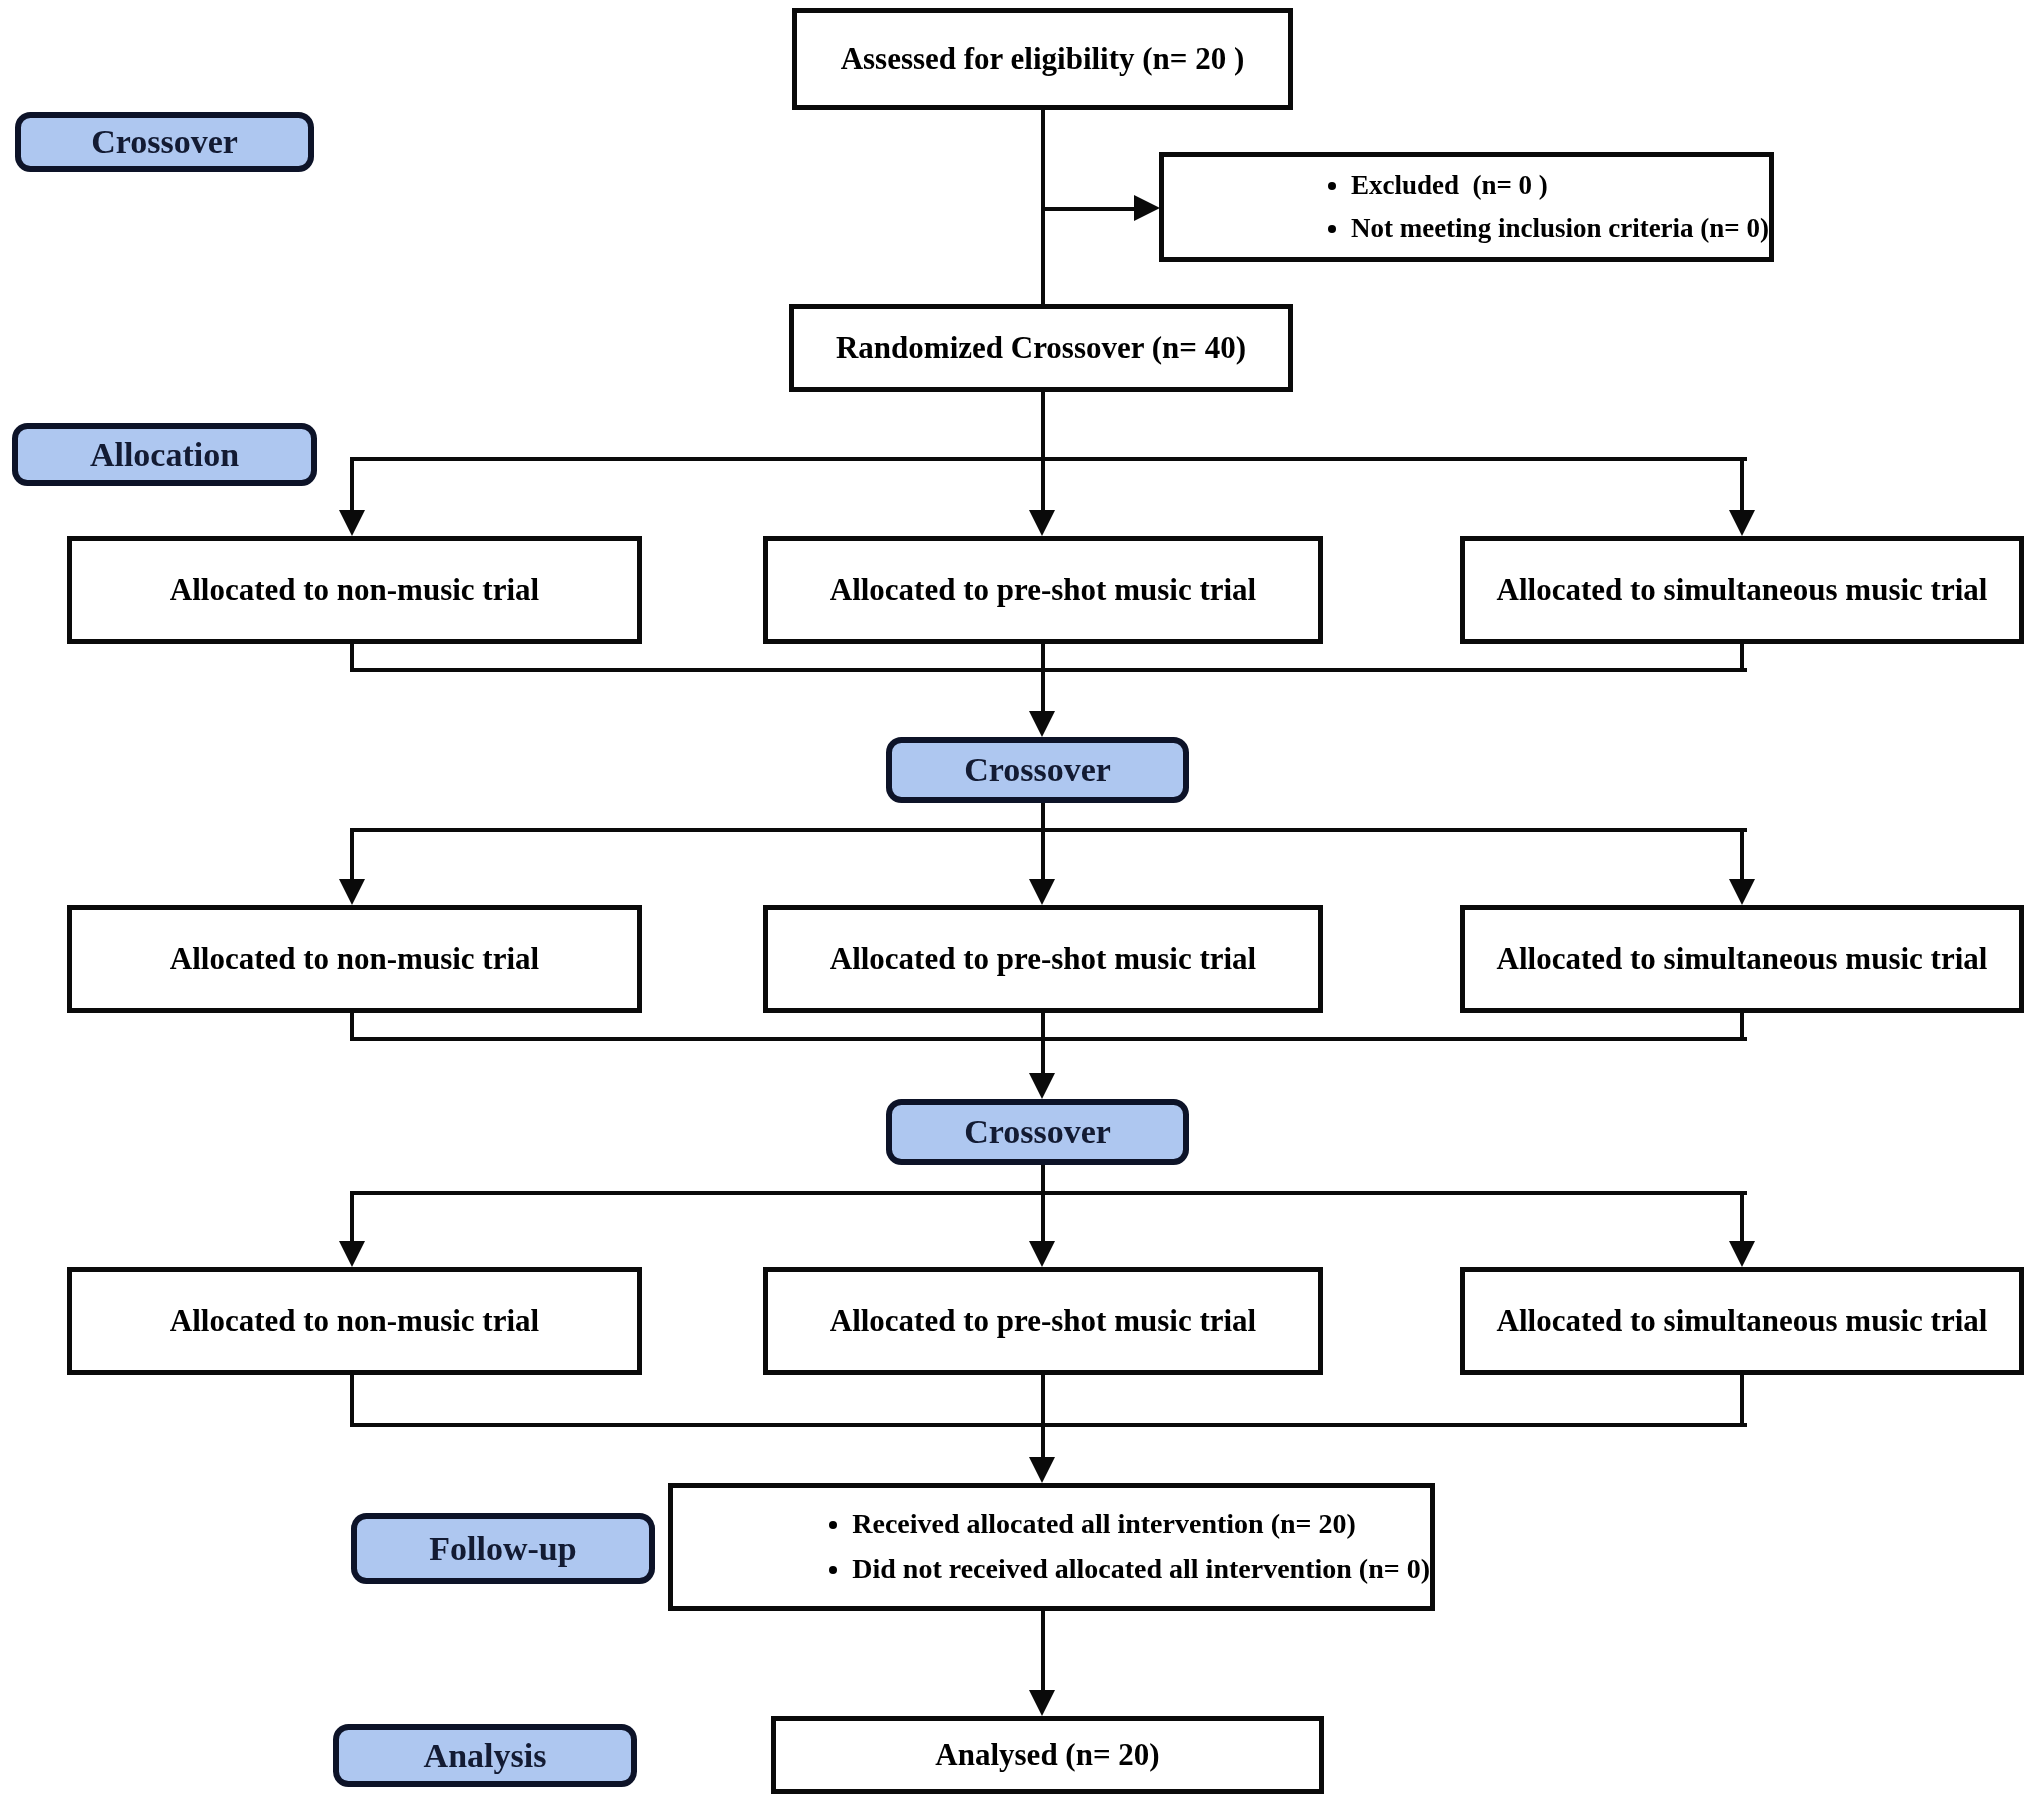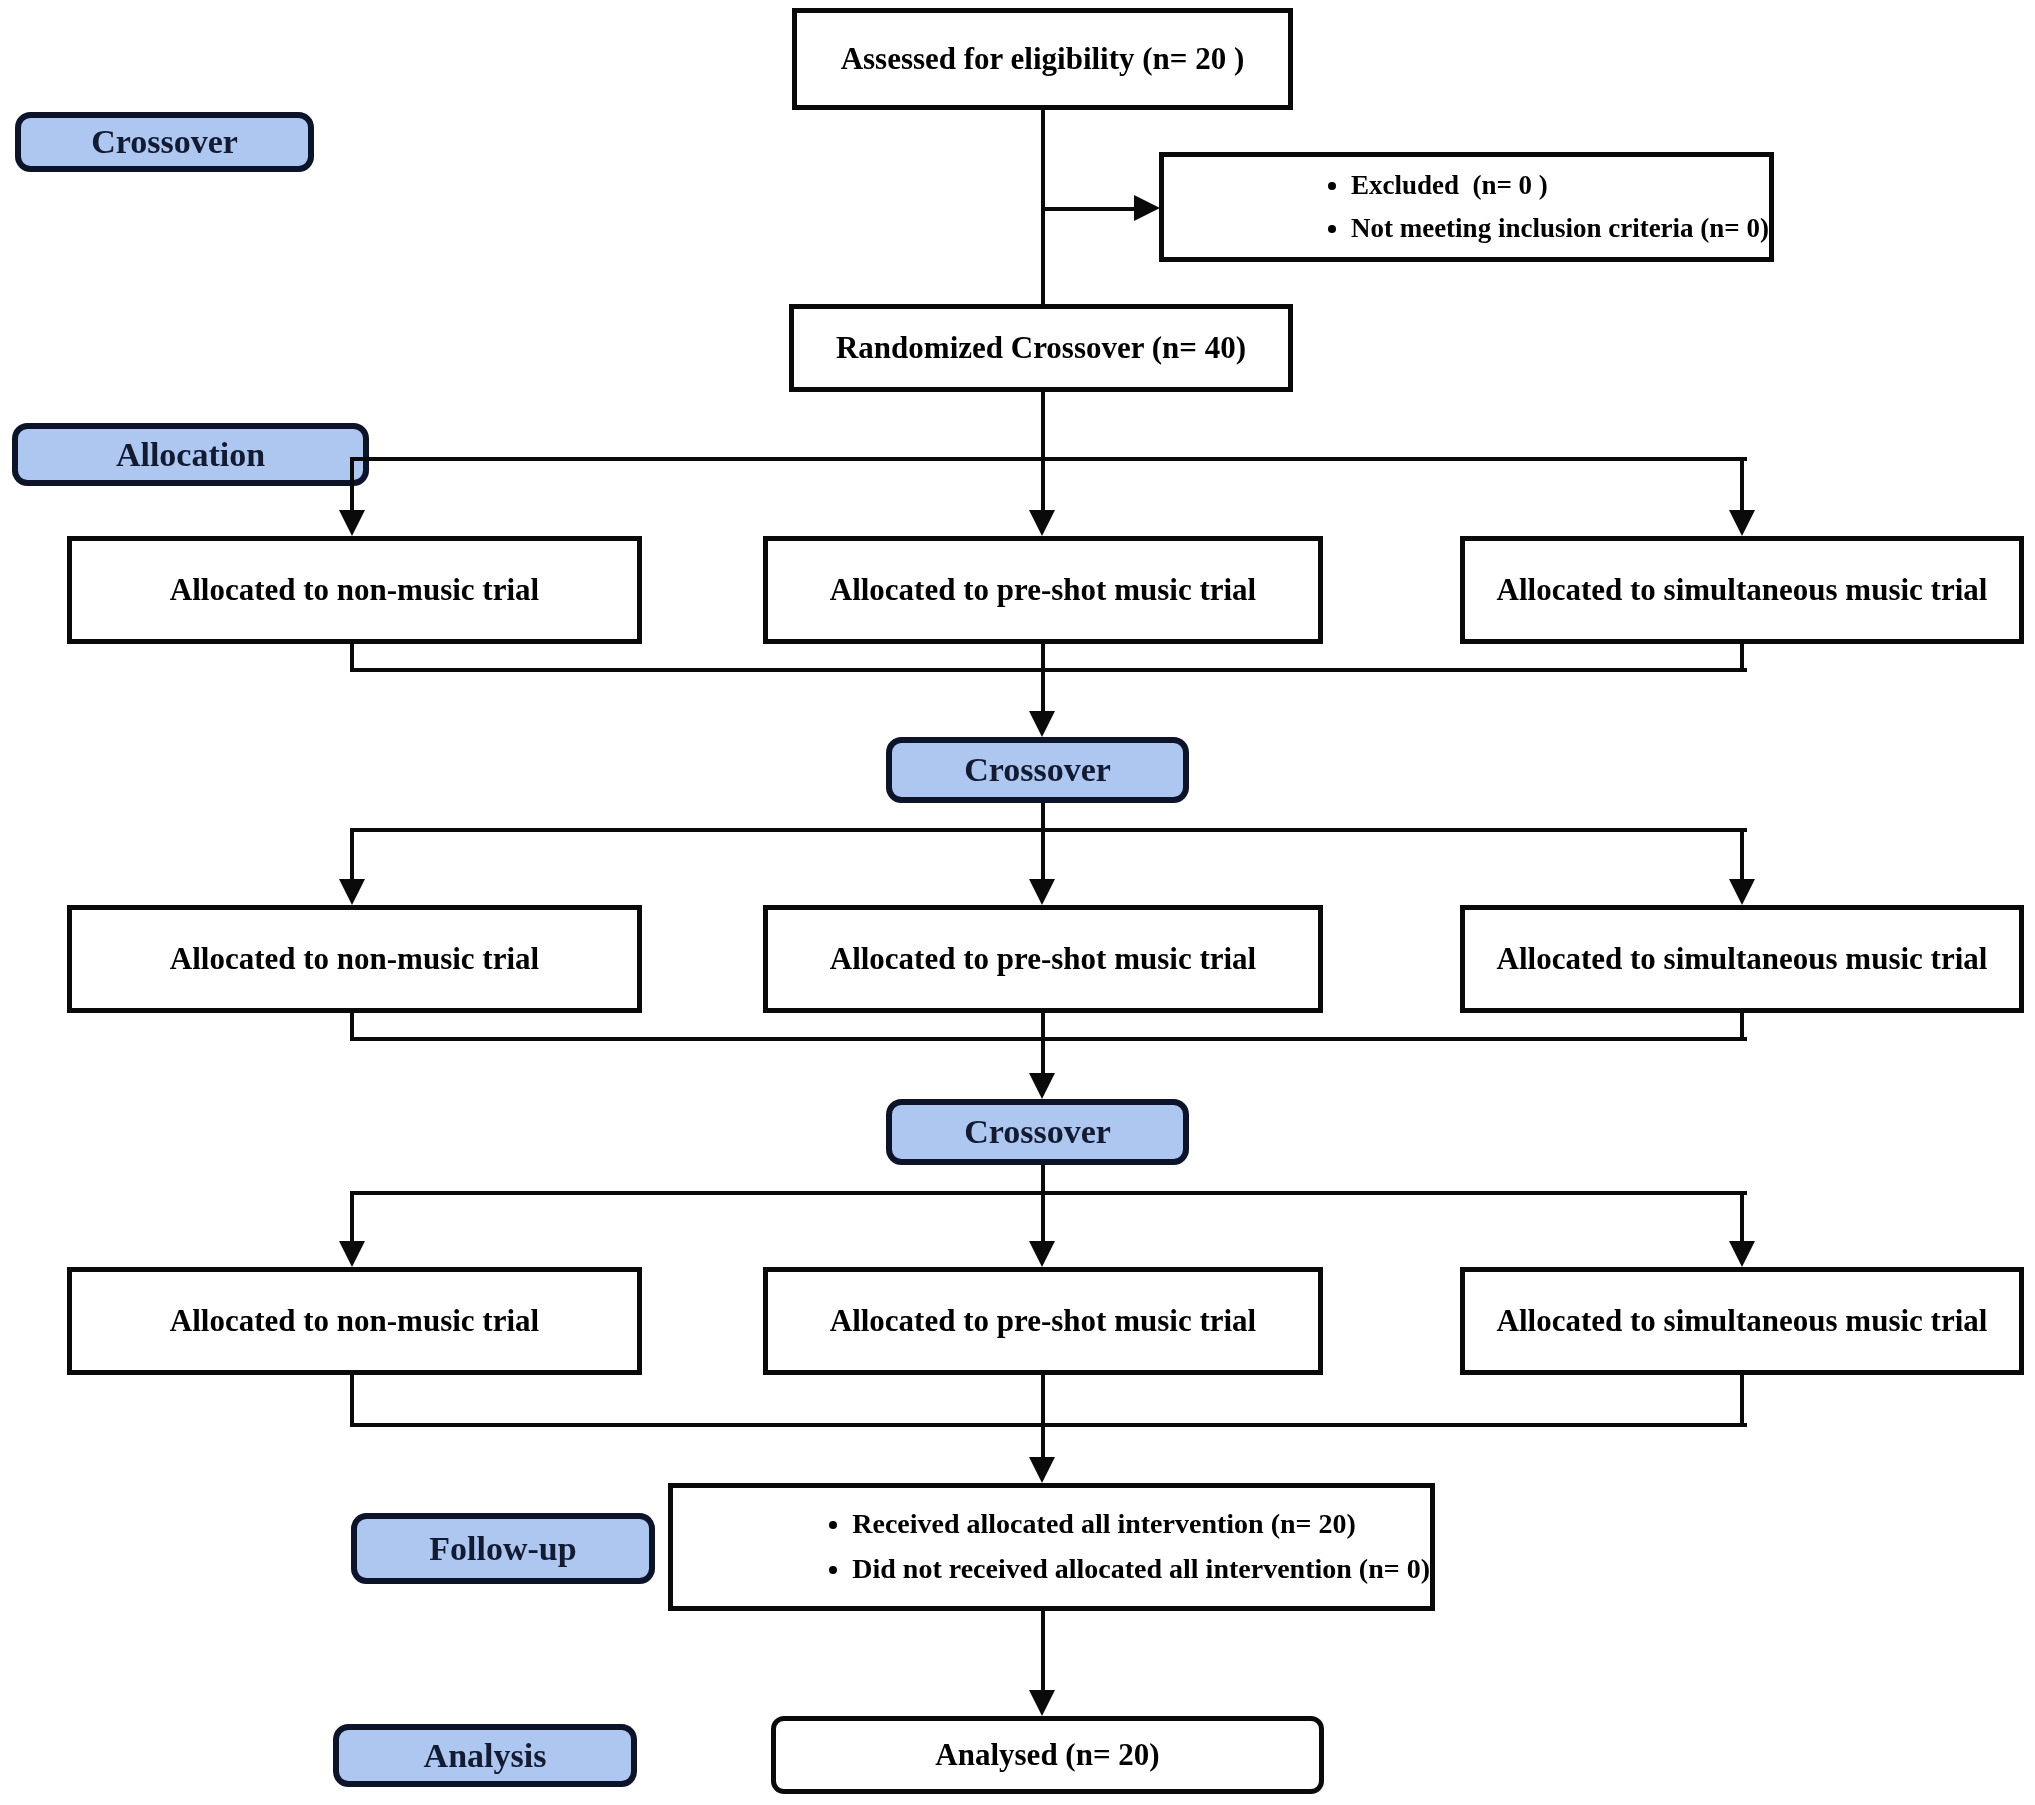--- a/index.html
+++ b/index.html
@@ -71,21 +71,21 @@
     <ul>
       <li>Excluded  (n= 0 )</li>
       <li>Not meeting inclusion criteria (n= 0)</li>
     </ul>
   </div>
 
   <div class="box" style="left:789px;top:304px;width:504px;height:88px;font-size:31px;">
     <span>Randomized Crossover (n= 40)</span>
   </div>
 
-  <div class="stage" style="left:12px;top:423px;width:357px;height:63px;">
+  <div class="stage" style="left:12px;top:423px;width:305px;height:63px;">
     <span>Allocation</span>
   </div>
 
   <div class="vl" style="left:1041px;top:392px;height:67px;"></div>
   <div class="hl" style="left:353px;top:457px;width:1394px;"></div>
   <div class="vl" style="left:350px;top:457px;height:55px;"></div>
   <div class="vl" style="left:1041px;top:457px;height:55px;"></div>
   <div class="vl" style="left:1740px;top:457px;height:55px;"></div>
   <div class="arr-down" style="left:339px;top:510px;"></div>
   <div class="arr-down" style="left:1029px;top:510px;"></div>
@@ -176,18 +176,18 @@
     </ul>
   </div>
 
   <div class="vl" style="left:1041px;top:1611px;height:80px;"></div>
   <div class="arr-down" style="left:1029px;top:1690px;"></div>
 
   <div class="stage" style="left:333px;top:1724px;width:304px;height:63px;">
     <span>Analysis</span>
   </div>
 
-  <div class="box" style="left:771px;top:1716px;width:553px;height:78px;font-size:31px;border-radius:13px;">
+  <div class="box" style="left:771px;top:1716px;width:553px;height:78px;font-size:31px;">
     <span>Analysed  (n= 20)</span>
   </div>
 
 </div>
 
 
 </body></html>

